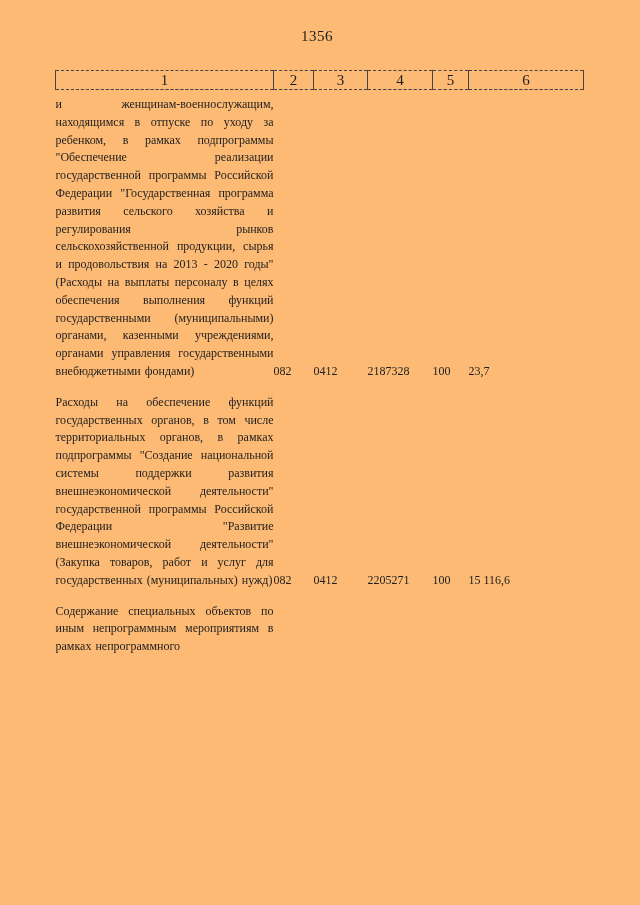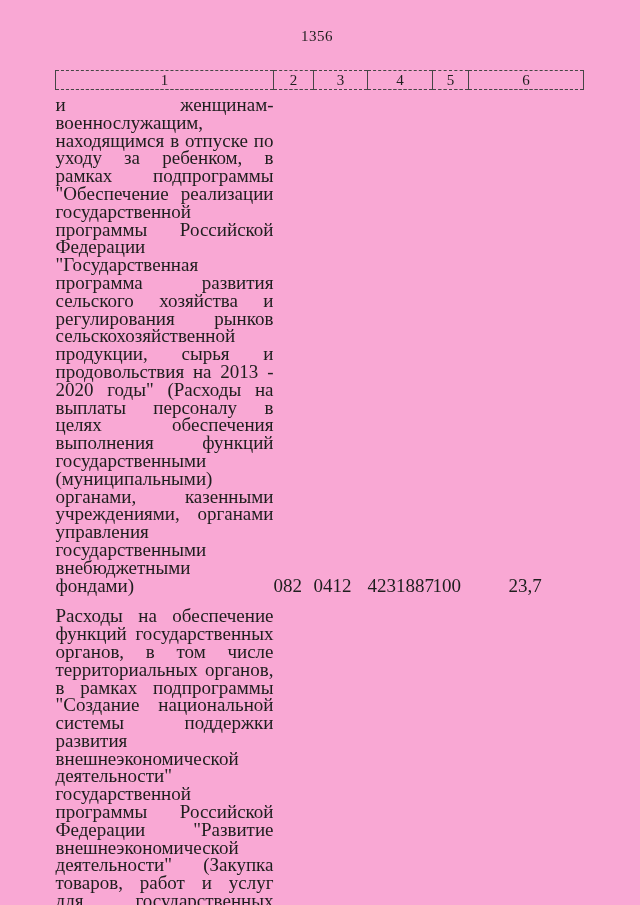--- a/index.html
+++ b/index.html
@@ -1,21 +1,21 @@
 <!DOCTYPE html>
 <html><head>
 <meta charset="utf-8">
 <style>
   * { margin: 0; padding: 0; box-sizing: border-box; }
   html, body { background: #ffffff; }
   .page {
     position: relative;
     width: 640px;
     height: 905px;
-    background: #f9a8d4;
+    background: #fdba74;
     font-family: "Liberation Serif", serif;
     color: #1e1e1e;
     overflow: hidden;
   }
   .page-number {
     position: absolute;
     top: 28px;
     left: 0;
     width: 634px;
     text-align: center;
@@ -39,33 +39,33 @@
     padding: 0;
     border-left: 1px solid #454545;
     border-right: 1px solid #454545;
     border-top: 1px dashed #454545;
     border-bottom: 1px dashed #454545;
   }
   tbody td {
     vertical-align: bottom;
     padding: 0;
     border: none;
-    font-size: 19px;
+    font-size: 12px;
     line-height: 17.8px;
     margin-left: 48px;
   }
   tbody tr:first-child td { padding-top: 6px; }
   tbody tr + tr td { padding-top: 13px; }
   .cell-text {
     text-align: justify;
     text-align-last: left;
     word-spacing: 1px;
   }
   .cell-code { text-align: left; }
-  .cell-amount { text-align: center; padding-right: 2px; }
+  .cell-amount { text-align: left; padding-right: 2px; }
 </style>
 </head>
 <body>
 
 <div class="page">
 
   <div class="page-number">1356</div>
 
   <table class="budget">
     <colgroup>
@@ -84,28 +84,36 @@
         <th>4</th>
         <th>5</th>
         <th>6</th>
       </tr>
     </thead>
     <tbody>
       <tr>
         <td class="cell-text">и женщинам-военнослужащим, находящимся в отпуске по уходу за ребенком, в рамках подпрограммы "Обеспечение реализации государственной программы Российской Федерации "Государственная программа развития сельского хозяйства и регулирования рынков сельскохозяйственной продукции, сырья и продовольствия на 2013 - 2020 годы" (Расходы на выплаты персоналу в целях обеспечения выполнения функций государственными (муниципальными) органами, казенными учреждениями, органами управления государственными внебюджетными фондами)</td>
         <td class="cell-code">082</td>
         <td class="cell-code">0412</td>
-        <td class="cell-code">4231887</td>
+        <td class="cell-code">2187328</td>
         <td class="cell-code">100</td>
         <td class="cell-amount">23,7</td>
       </tr>
       <tr>
         <td class="cell-text">Расходы на обеспечение функций государственных органов, в том числе территориальных органов, в рамках подпрограммы "Создание национальной системы поддержки развития внешнеэкономической деятельности" государственной программы Российской Федерации "Развитие внешнеэкономической деятельности" (Закупка товаров, работ и услуг для государственных (муниципальных) нужд)</td>
         <td class="cell-code">082</td>
         <td class="cell-code">0412</td>
         <td class="cell-code">2205271</td>
         <td class="cell-code">100</td>
         <td class="cell-amount">15 116,6</td>
       </tr>
+      <tr>
+        <td class="cell-text">Содержание специальных объектов по иным непрограммным мероприятиям в рамках непрограммного</td>
+        <td class="cell-code"></td>
+        <td class="cell-code"></td>
+        <td class="cell-code"></td>
+        <td class="cell-code"></td>
+        <td class="cell-amount"></td>
+      </tr>
     </tbody>
   </table>
 
 </div>
 
 </body></html>

